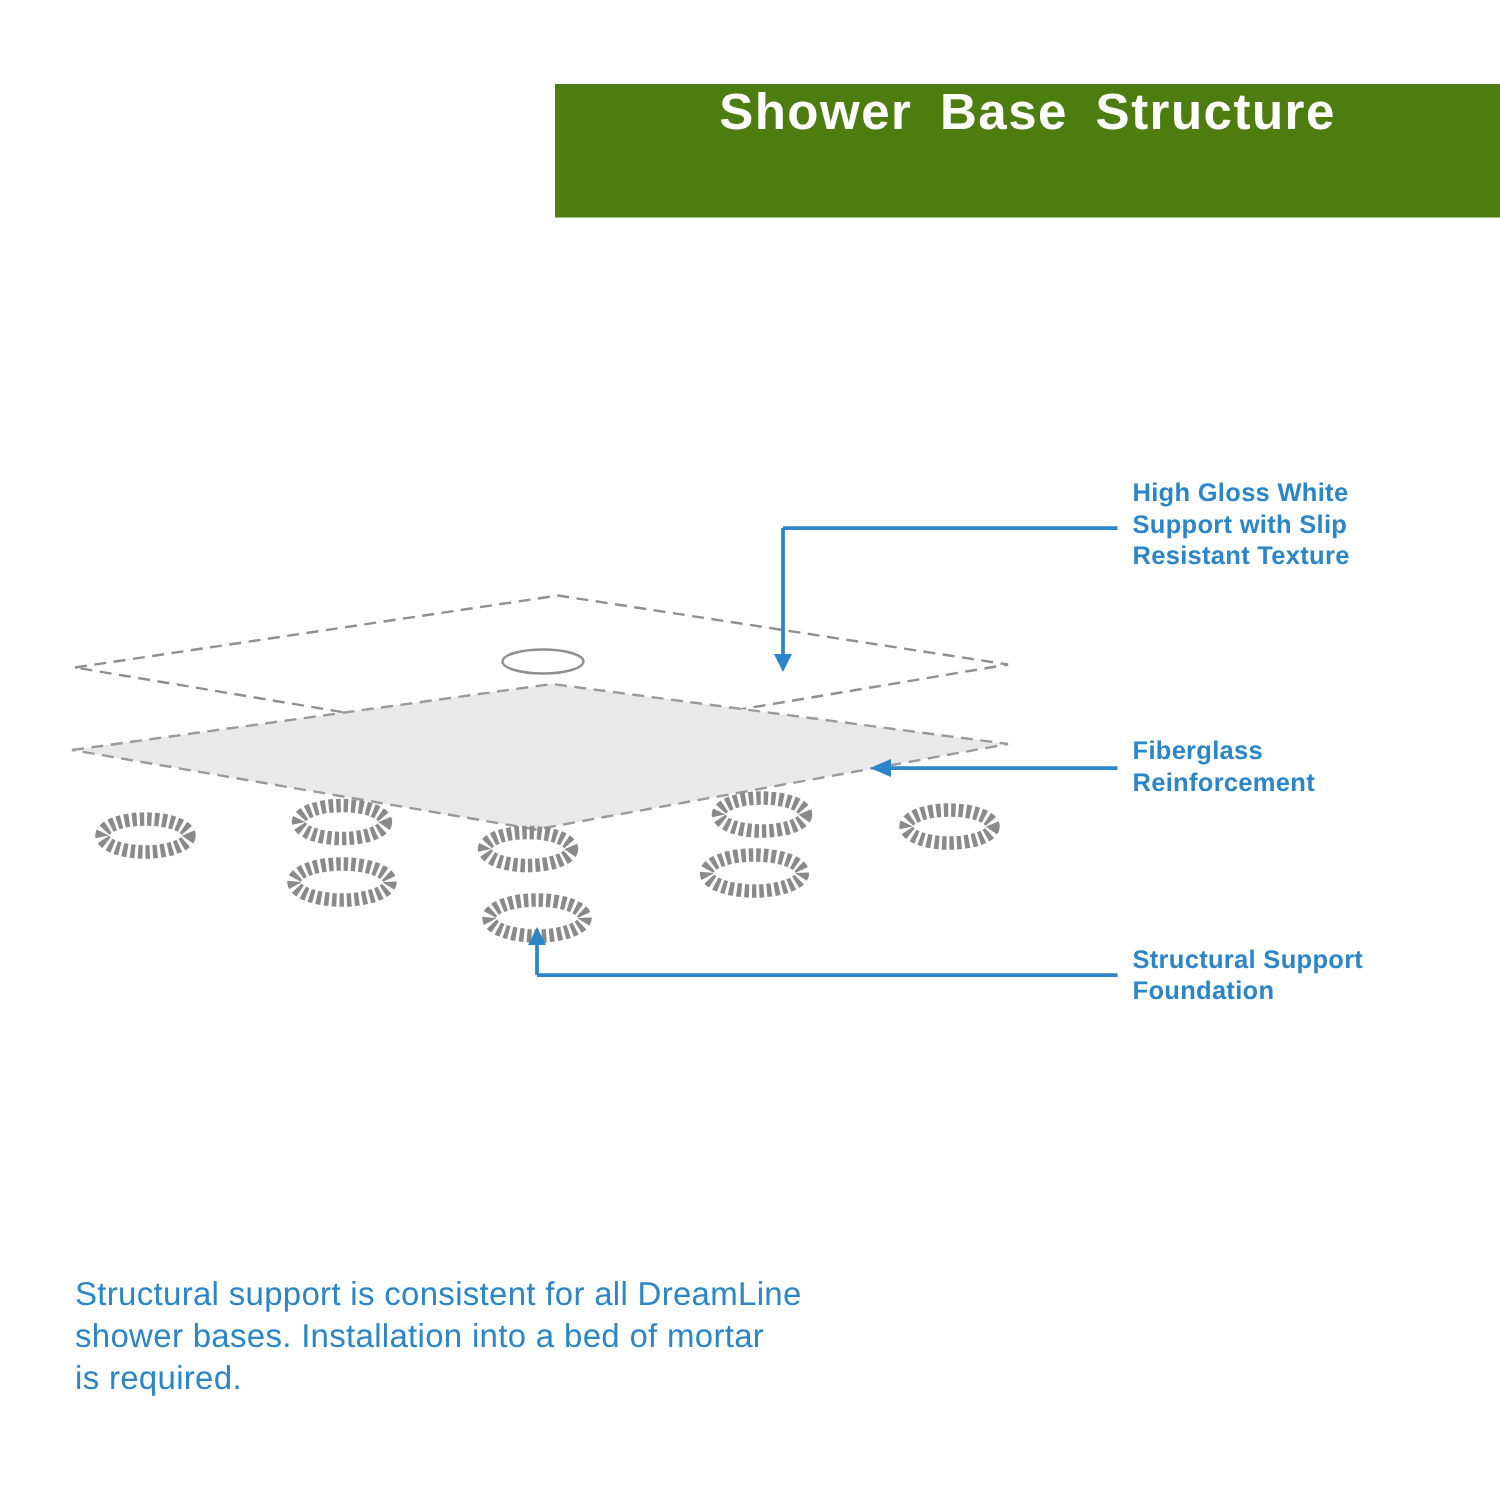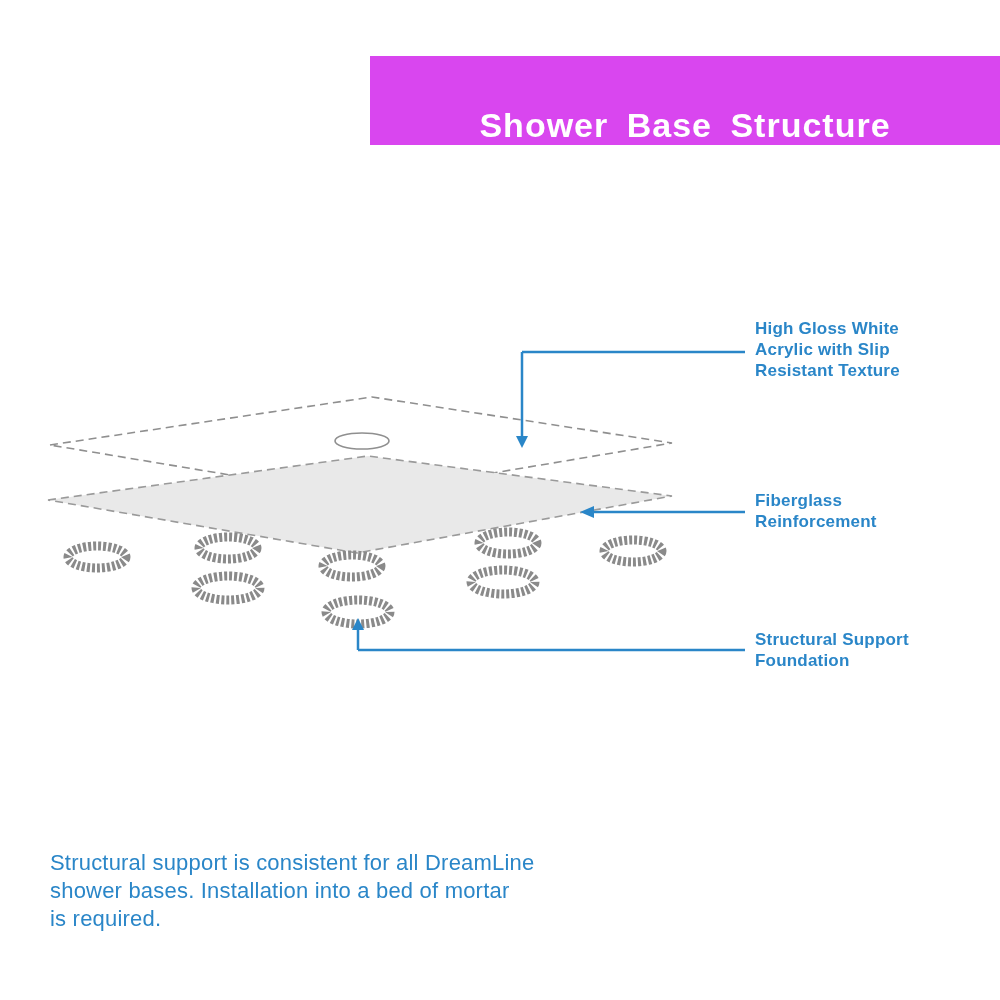--- a/index.html
+++ b/index.html
@@ -14,23 +14,23 @@
     height: 1000px;
     background: #ffffff;
     overflow: hidden;
   }
   .banner {
     position: absolute;
     left: 370px;
     top: 56px;
     width: 630px;
     height: 89px;
-    background: #d946ef;
+    background: #4d7c0f;
     display: flex;
-    align-items: flex-end;
+    align-items: flex-start;
     justify-content: center;
   }
   .banner-title {
     color: #ffffff;
     font-size: 34px;
     font-weight: bold;
     letter-spacing: 1px;
     word-spacing: 8px;
     white-space: nowrap;
   }
@@ -106,21 +106,21 @@
     <polygon points="580,512 594,506 594,518" fill="#2a86c8"></polygon>
 
     <g stroke="#2a86c8" stroke-width="2.5" fill="none">
       <path d="M358 628 V650"></path>
       <path d="M358 650 H745"></path>
     </g>
     <polygon points="352,630 364,630 358,618" fill="#2a86c8"></polygon>
   </svg>
 
   <div class="callout-label label-acrylic">High Gloss White
-Acrylic with Slip
+Support with Slip
 Resistant Texture</div>
 
   <div class="callout-label label-foundation">Structural Support
 Foundation</div>
 
   <div class="callout-label label-fiberglass">Fiberglass
 Reinforcement</div>
 
   <div class="footer-text">Structural support is consistent for all DreamLine
 shower bases. Installation into a bed of mortar

